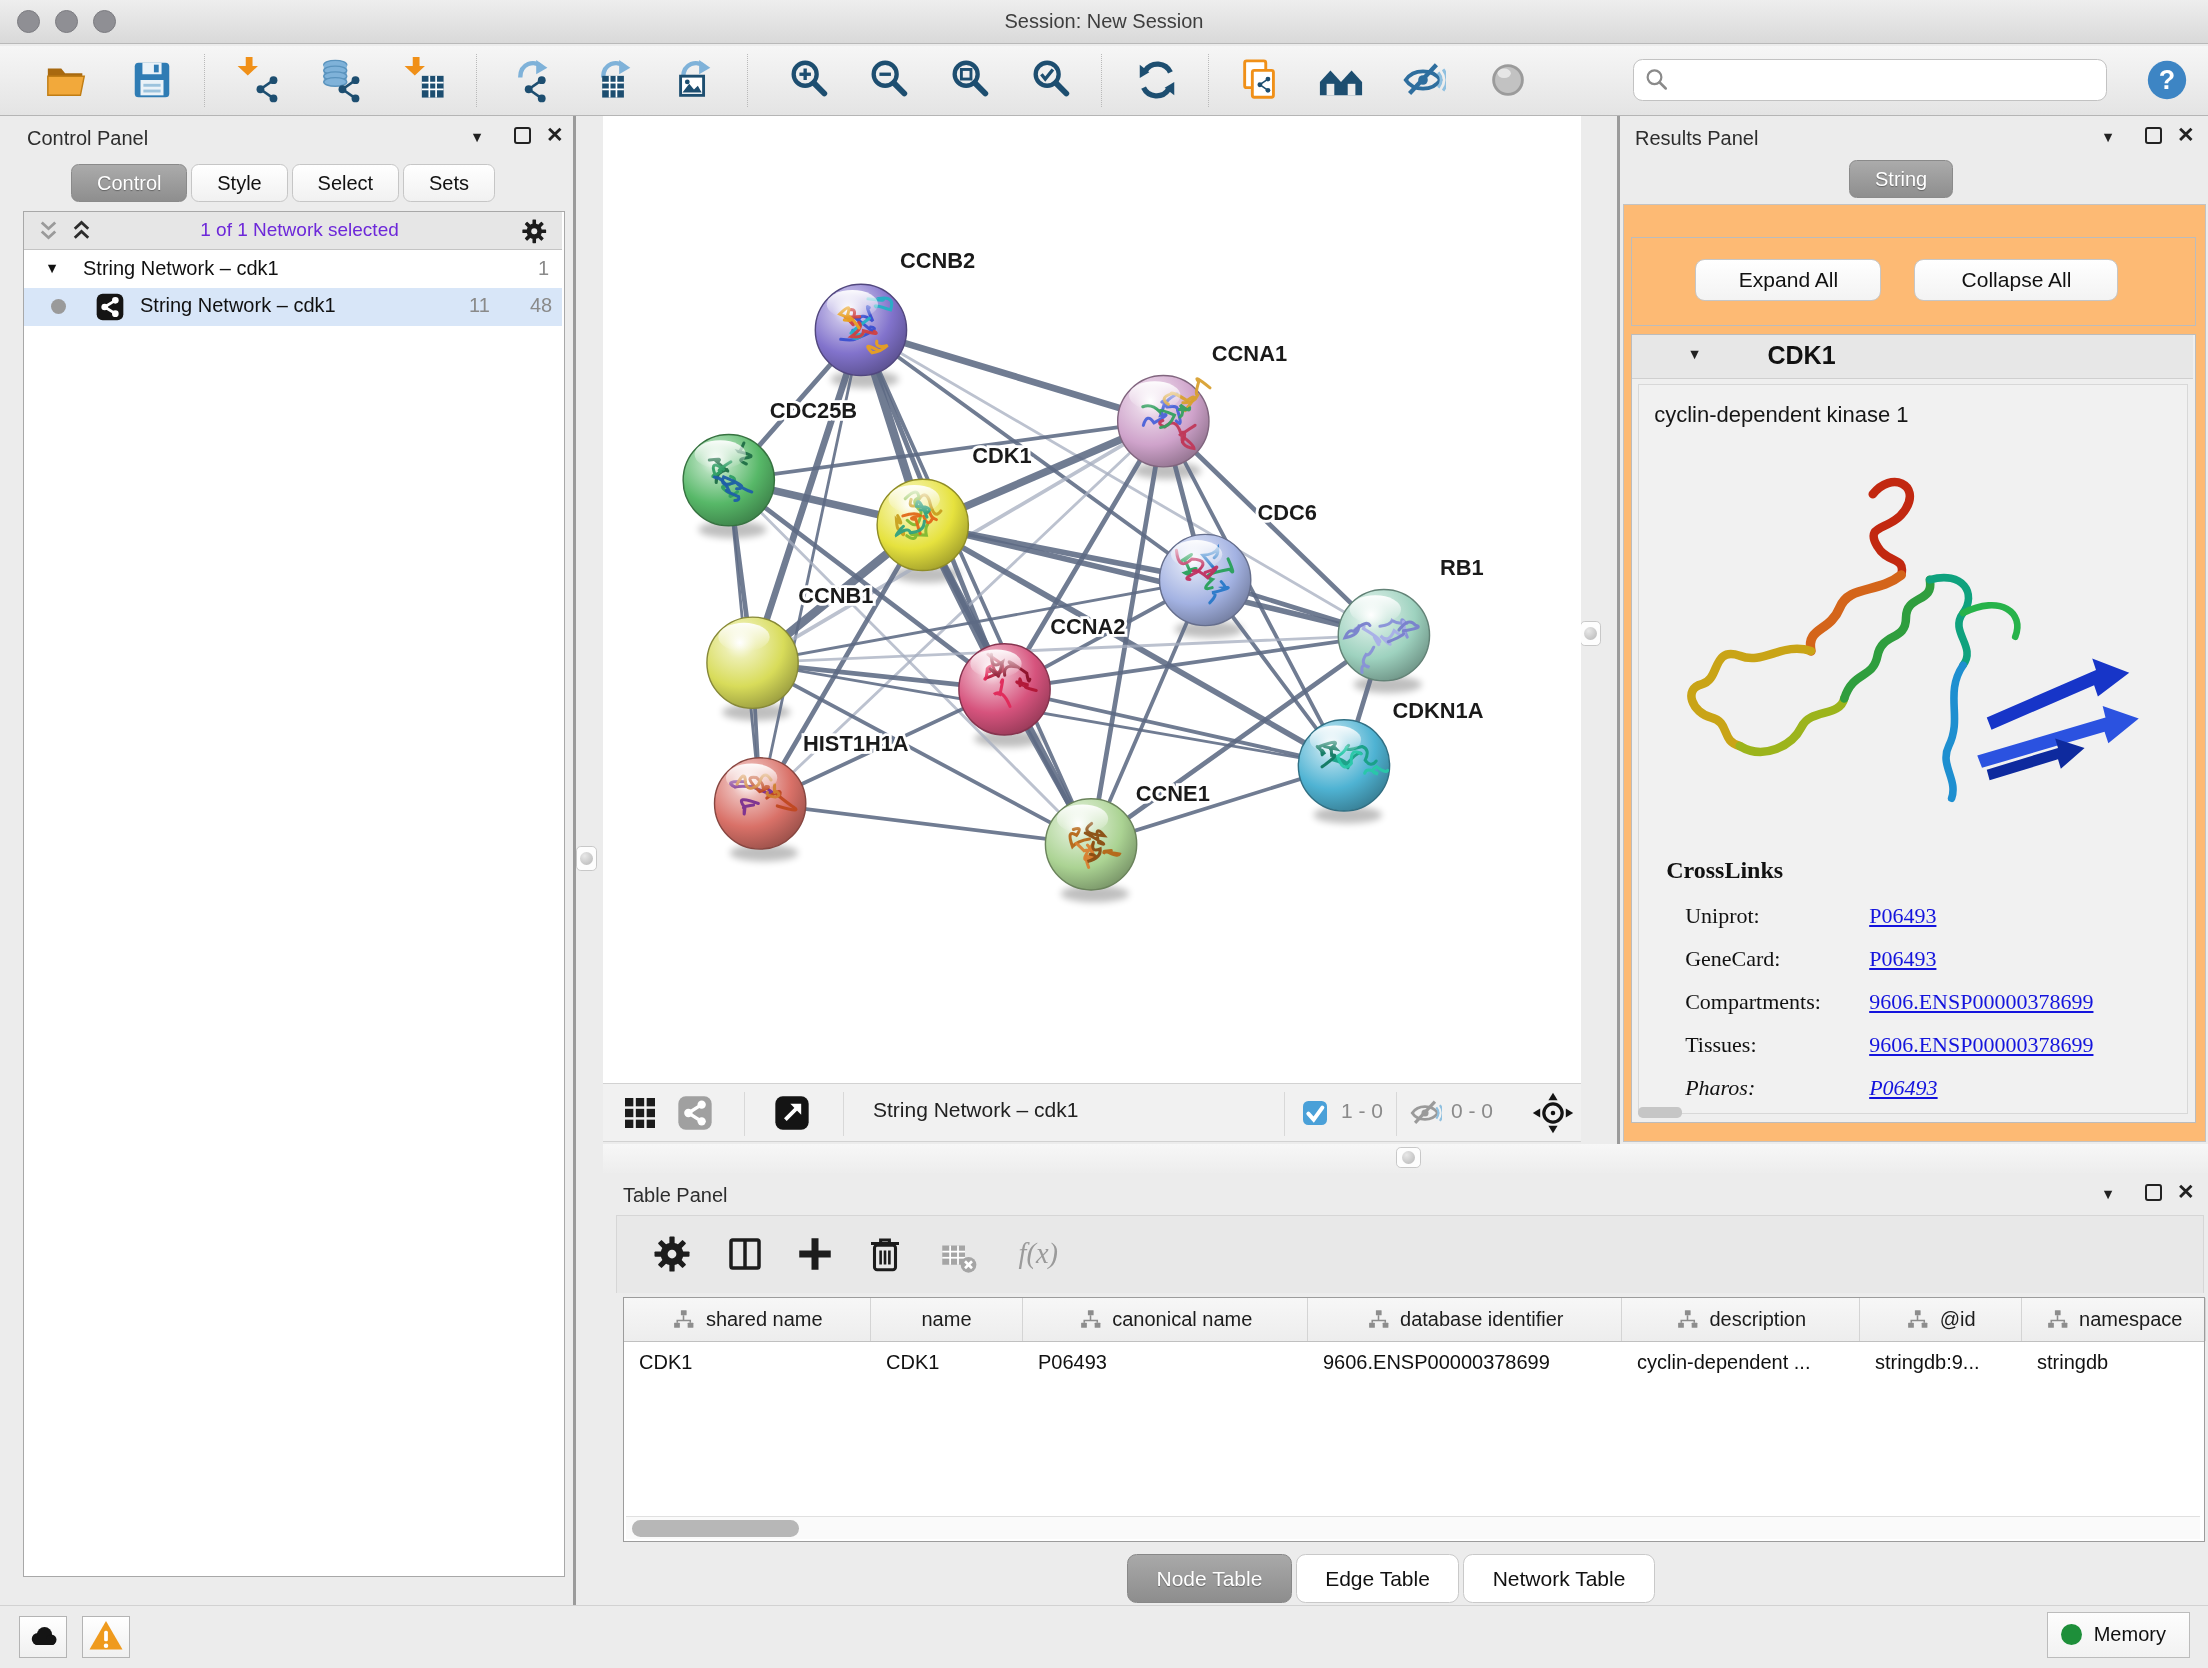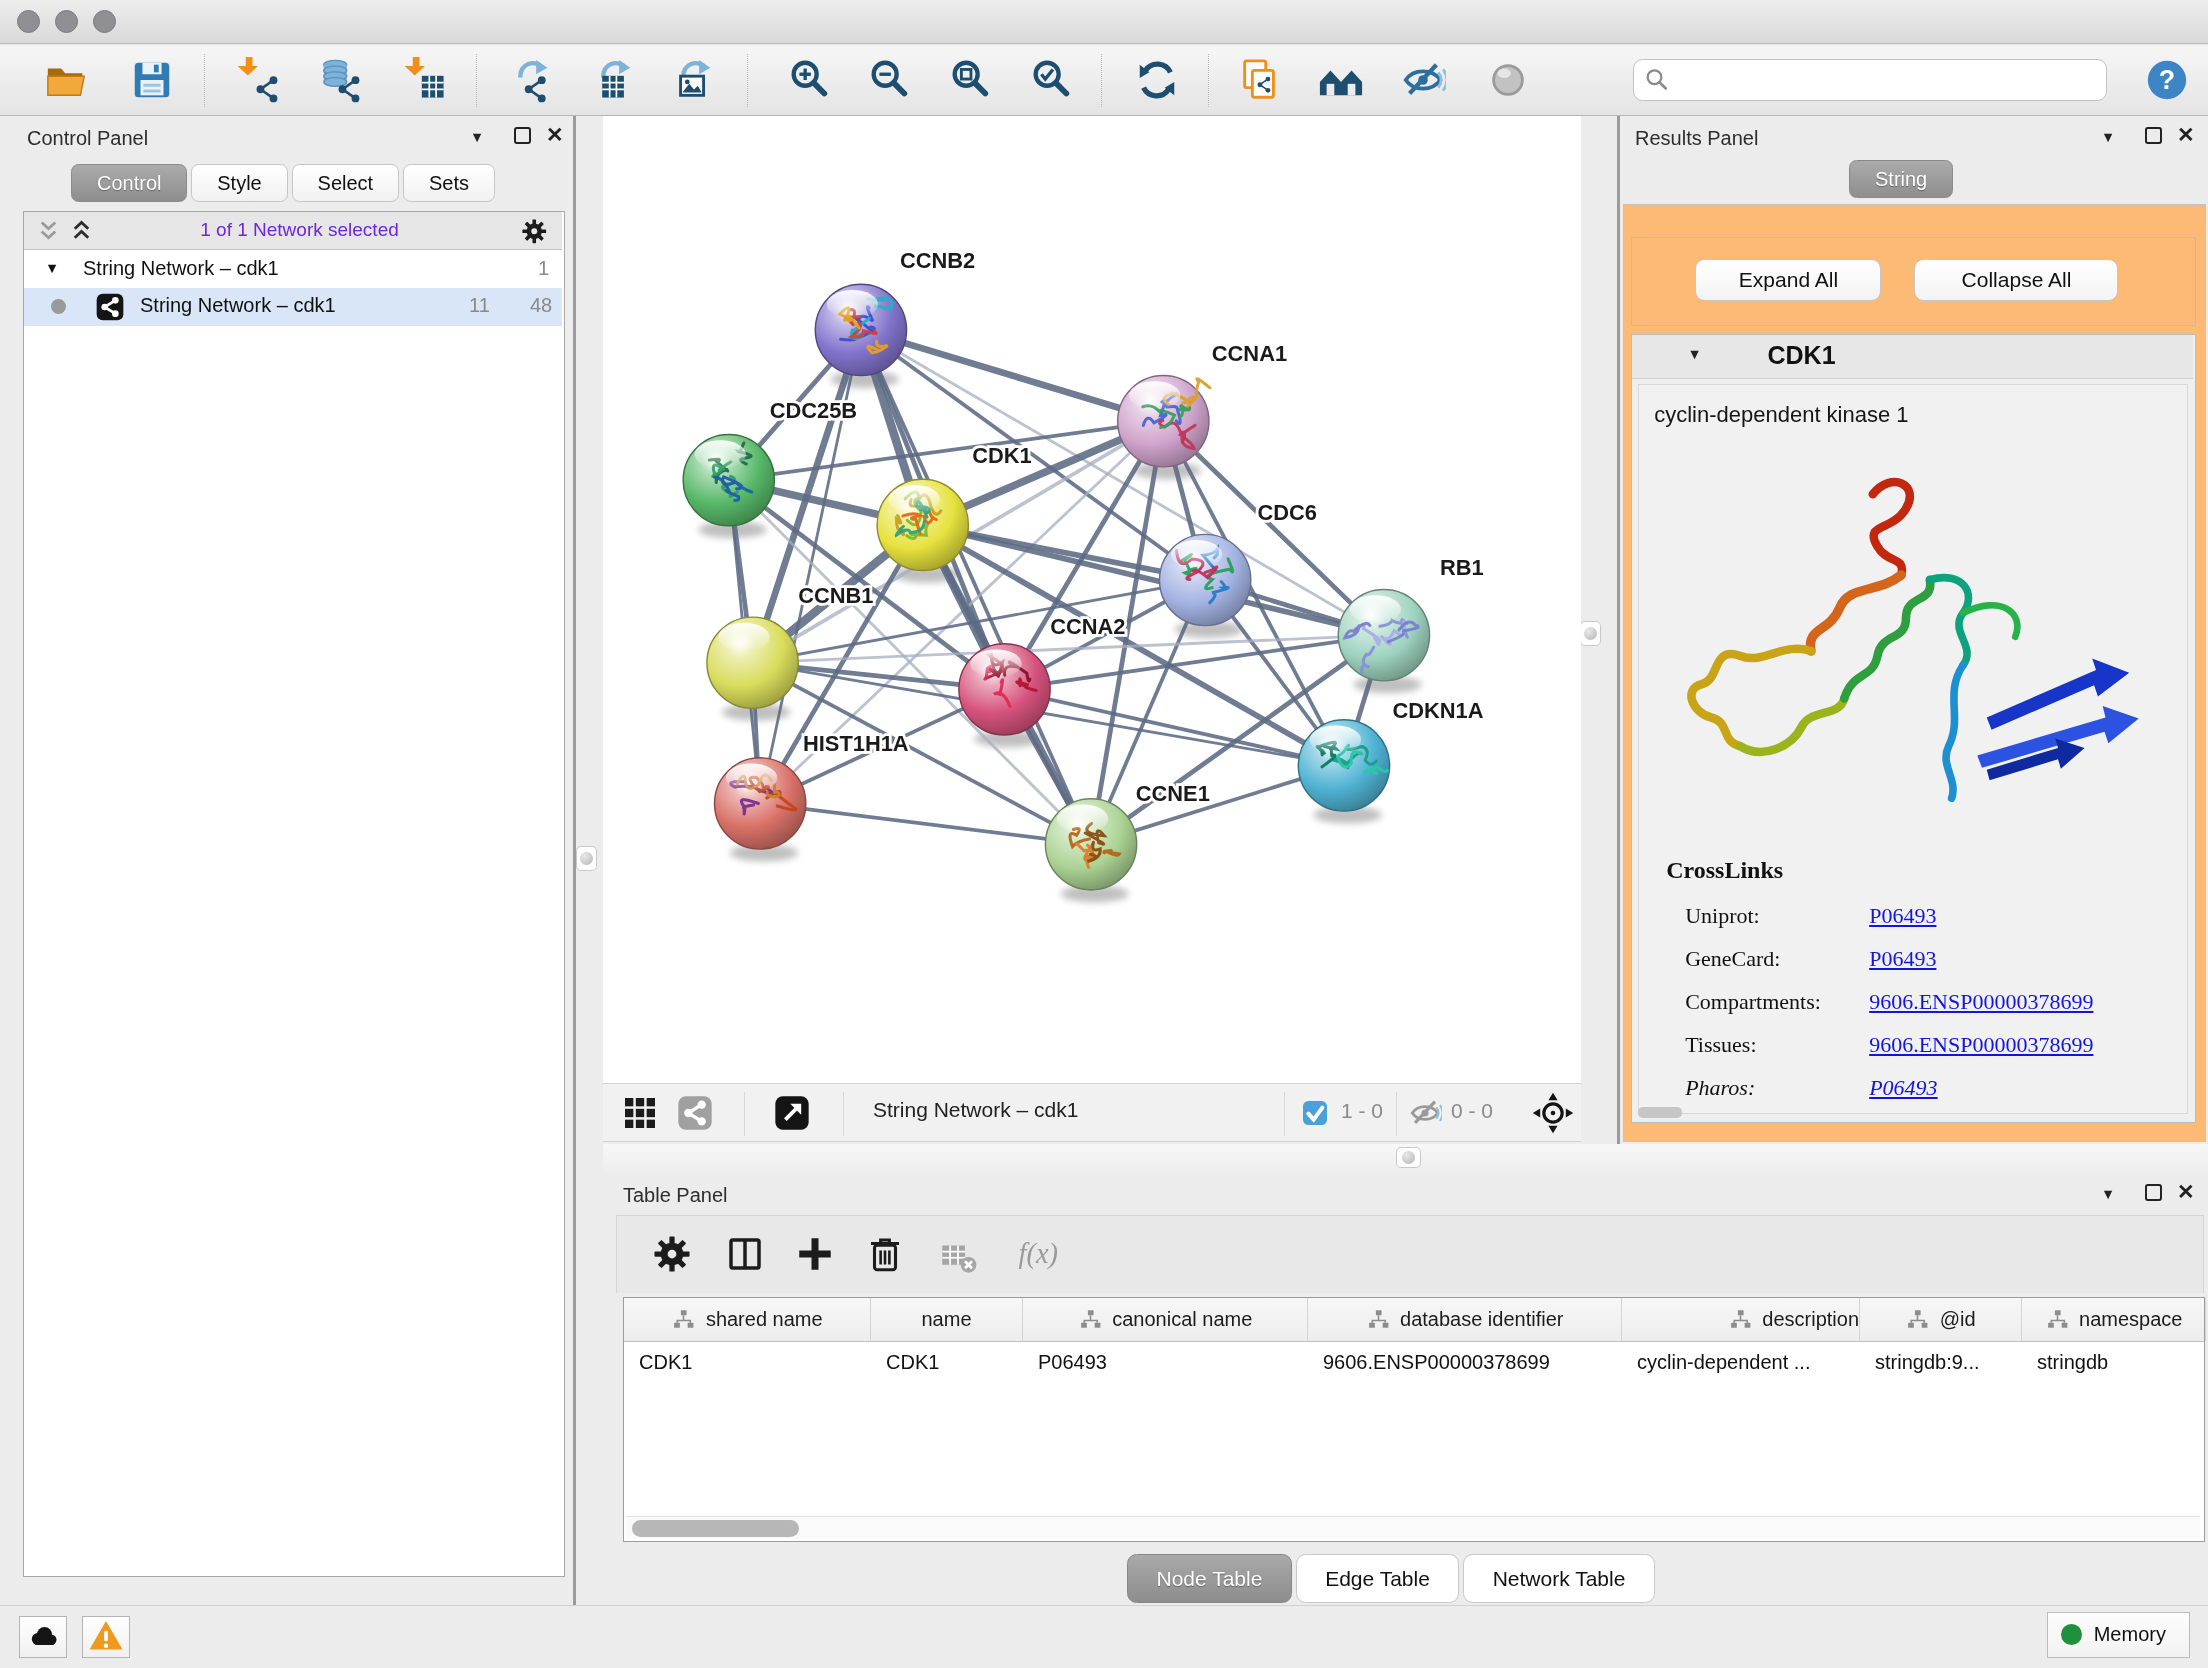--- a/index.html
+++ b/index.html
@@ -330,20 +330,21 @@
       </symbol>
 </defs>
 </svg>
 
 <div id="win">
 
   <div class="abs titlebar">
     <div class="abs tl-dot" style="left:17px"></div>
     <div class="abs tl-dot" style="left:55px"></div>
     <div class="abs tl-dot" style="left:93px"></div>
+    <div class="abs win-title">Session: New Session</div>
   </div>
 
   <div class="abs toolbar" id="main-toolbar">
     <div class="abs searchbox" style="left:1633px">
       <svg class="abs" style="left:7.6px;top:5.7px" width="30" height="30" viewBox="0 0 32 32">
           <use href="#sym-search"></use>
         </svg>
       <input placeholder="" style="">
     </div>
     <svg class="abs tb-icon" style="left:2144px" viewBox="0 0 48 48" width="46" height="46">
@@ -849,21 +850,21 @@
               <use href="#sym-fork"></use>
             </svg>
             <span>canonical name</span>
           </div>
           <div class="th" style="width: 314px; flex: 0 0 314px; text-align: right;">
             <svg width="25" height="25" viewBox="0 0 26 26">
               <use href="#sym-fork"></use>
             </svg>
             <span>database identifier</span>
           </div>
-          <div class="th" style="width: 238px; flex: 0 0 238px; justify-content: flex-end;">
+          <div class="th" style="width: 238px; flex: 0 0 238px;">
             <svg width="25" height="25" viewBox="0 0 26 26">
               <use href="#sym-fork"></use>
             </svg>
             <span>description</span>
           </div>
           <div class="th" style="width: 162px; flex: 0 0 162px;">
             <svg width="25" height="25" viewBox="0 0 26 26">
               <use href="#sym-fork"></use>
             </svg>
             <span>@id</span>

